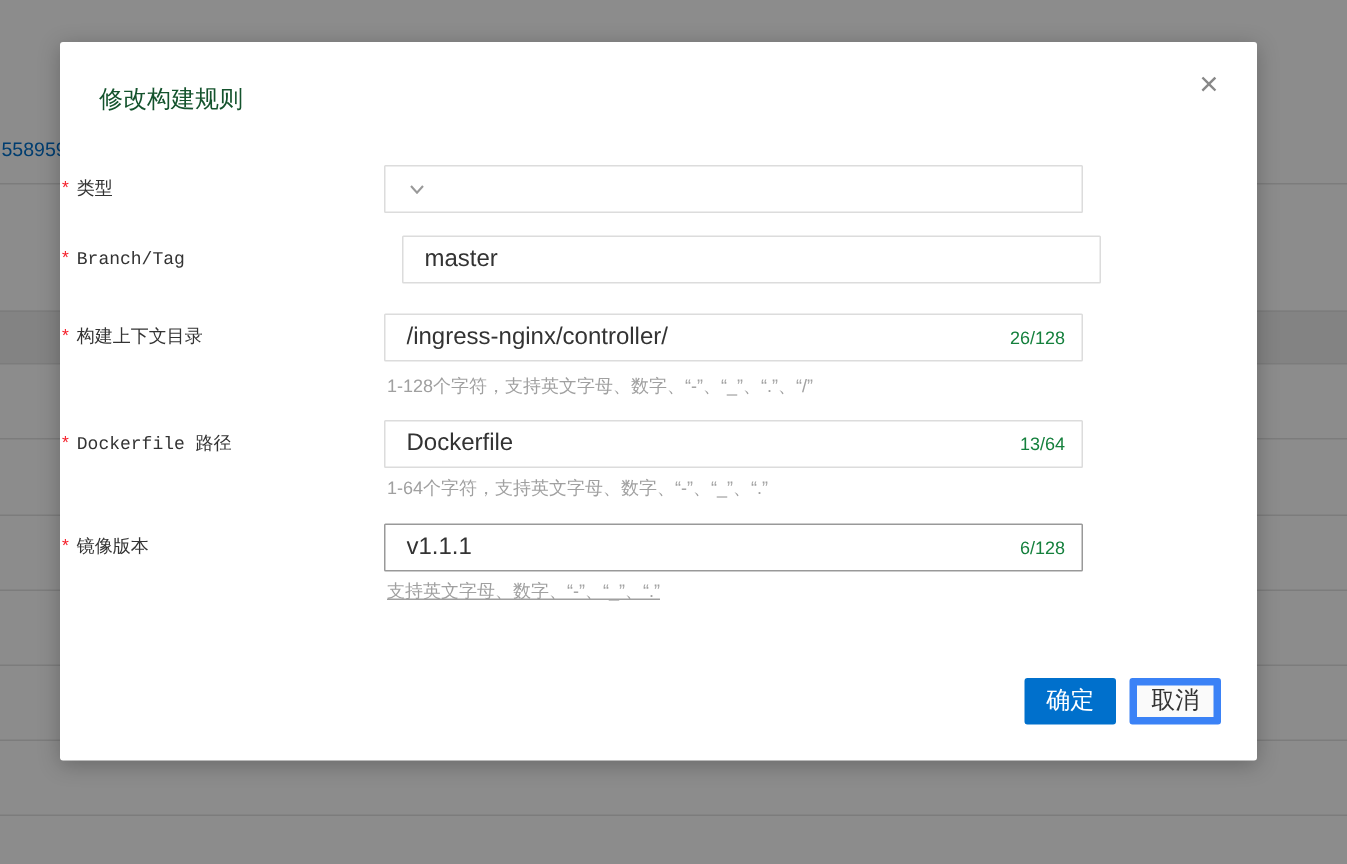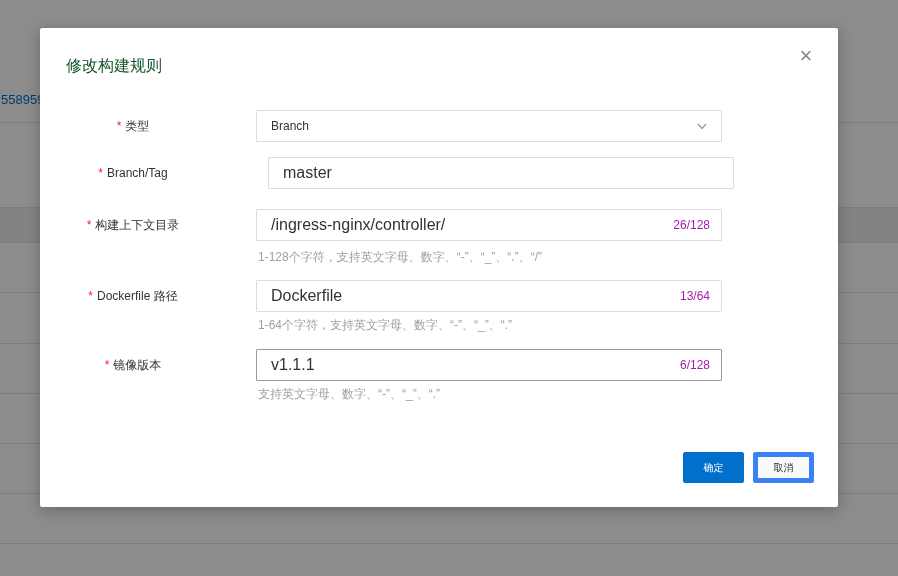--- a/index.html
+++ b/index.html
@@ -53,24 +53,25 @@
   }
 
   
   .form-row {
     position: absolute; left: 0;
     width: 798px; height: 32px;
     display: flex;
   }
   .form-label {
     width: 216px; padding-right: 30px;
-    text-align: center;
+    text-align: left;
     font-size: 12px; color: #333;
     line-height: 32px;
     white-space: nowrap;
+    font-family: Liberation Mono, monospace;
   }
   .req { color: #f5222d; margin-right: 4px; font-size: 12px; }
   .control-wrap { position: relative; width: 466px; height: 32px; }
 
   .select-box {
     width: 466px; height: 32px;
     border: 1px solid #dcdcdc; border-radius: 1px;
     background: #fff;
     display: flex; align-items: center;
     padding: 0 12px 0 14px;
@@ -85,34 +86,34 @@
     background: #fff;
     padding: 0 60px 0 14px;
     font-size: 16px; color: #333;
     font-family: "Liberation Sans", "DejaVu Sans", sans-serif;
     outline: none;
   }
   .text-input.focused { border-color: #999; }
   .char-counter {
     position: absolute; right: 12px; top: 0;
     height: 32px; line-height: 32px;
-    font-size: 12px; color: #a21caf;
+    font-size: 12px; color: #15803d;
     pointer-events: none;
   }
   .helper {
     position: absolute; left: 218px;
     font-size: 12px; color: #a0a0a0;
     white-space: nowrap;
   }
 
   
   .btn {
     position: absolute; top: 424px;
     width: 61px; height: 31px;
-    font-size: 10px;
+    font-size: 16px;
     border-radius: 2px;
     display: flex; align-items: center; justify-content: center;
     cursor: pointer; user-select: none;
   }
   .btn-primary {
     left: 643px;
     background: #0070cc; color: #fff;
     border: 1px solid #0070cc;
   }
   .btn-default {
@@ -145,21 +146,20 @@
 
   <div class="dialog-title">修改构建规则</div>
   <div class="dialog-close">×</div>
 
   <div class="form-row" style="top:82px;">
     <div class="form-label">
       <span class="req">*</span><span>类型</span>
     </div>
     <div class="control-wrap">
       <div class="select-box">
-        <span class="select-value">Branch</span>
         <svg class="chevron" viewBox="0 0 14 14">
           <polyline points="3,5 7,9.5 11,5" fill="none" stroke="#999" stroke-width="1.4"></polyline>
         </svg>
       </div>
     </div>
   </div>
 
   <div class="form-row" style="top:129px;gap:12px;">
     <div class="form-label">
       <span class="req">*</span><span>Branch/Tag</span>
@@ -193,18 +193,18 @@
 
   <div class="form-row" style="top:321px;">
     <div class="form-label">
       <span class="req">*</span><span>镜像版本</span>
     </div>
     <div class="control-wrap">
       <input class="text-input focused" type="text" value="v1.1.1" style="">
       <span class="char-counter">6/128</span>
     </div>
   </div>
-  <div class="helper" style="top:358px;">支持英文字母、数字、“-”、“_”、“.”</div>
+  <div class="helper" style="top:358px;text-decoration:underline;">支持英文字母、数字、“-”、“_”、“.”</div>
 
   <div class="btn btn-primary">确定</div>
   <div class="btn btn-default">取消</div>
 
 </div>
 
 </body></html>

